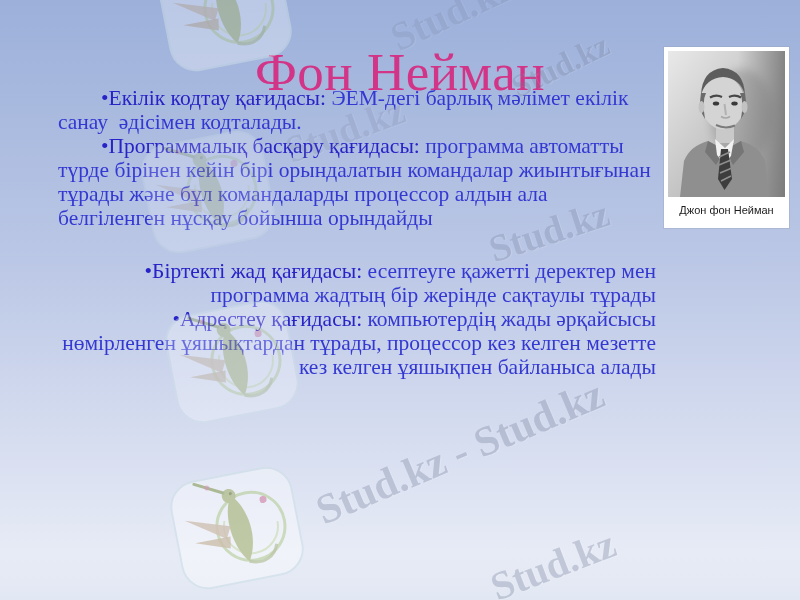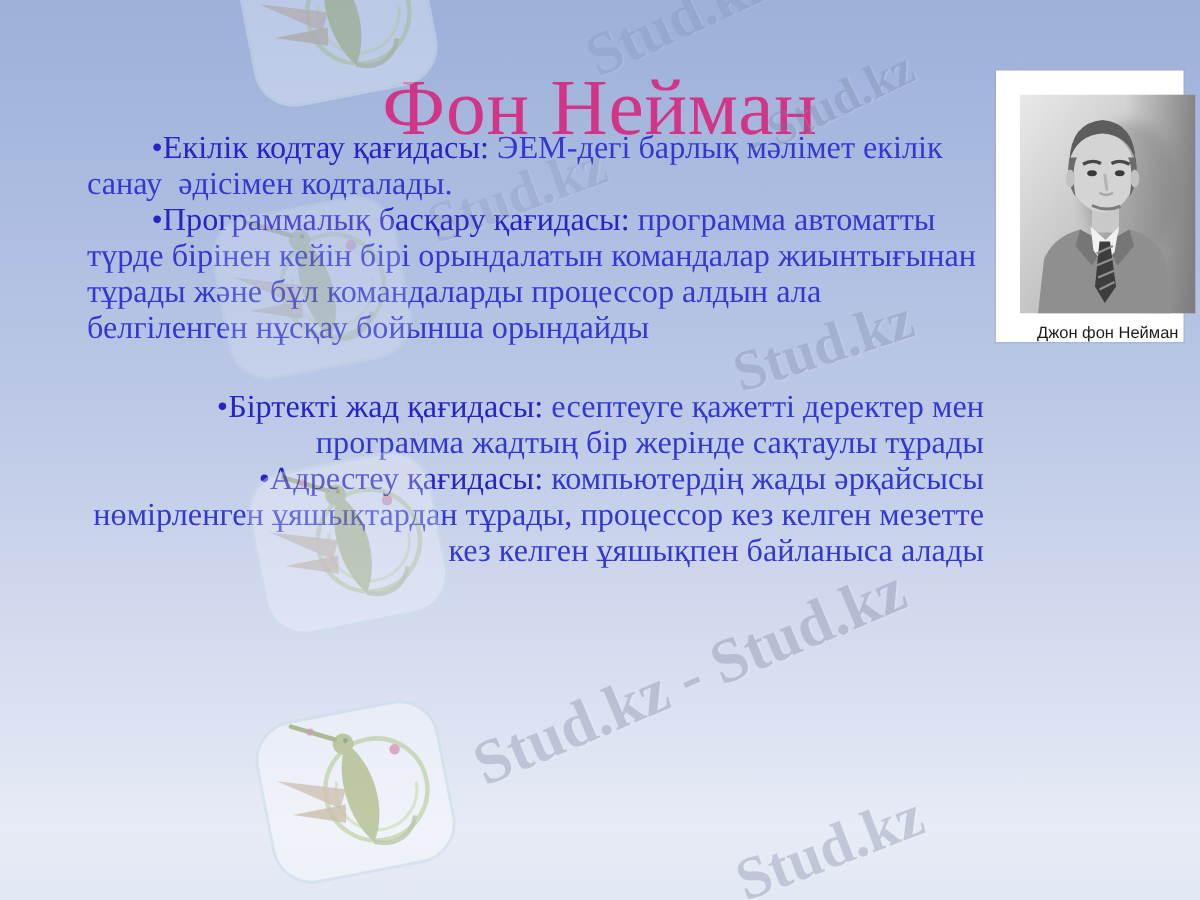--- a/index.html
+++ b/index.html
@@ -21,21 +21,21 @@
     position:absolute;left:58px;width:598px;
     font-size:21.5px;line-height:24px;color:var(--body-text);
     white-space:pre-wrap;
   }
   .block1{top:86px;}
   .block2{top:259px;text-align:right;}
   .bullet-para .b{font-weight:normal;color:var(--body-bold);margin-left:43px;}
   
   .photo-frame{
     position:absolute;left:664px;top:47px;width:125px;height:181px;
-    background:#ffffff;box-sizing:border-box;padding:16px;z-index:3;
+    background:#ffffff;box-sizing:border-box;padding:4px;z-index:3;
     box-shadow:0 0 0 1px rgba(150,160,185,0.35);
   }
   .photo-img{display:block;width:117px;height:146px;}
   .photo-caption{
     width:117px;height:25px;display:flex;align-items:center;justify-content:center;
     font-family:"Liberation Sans", sans-serif;font-size:11px;color:#1c1c1c;
     white-space:nowrap;
   }
   
   .wm-layer{position:absolute;inset:0;z-index:2;pointer-events:none;}

